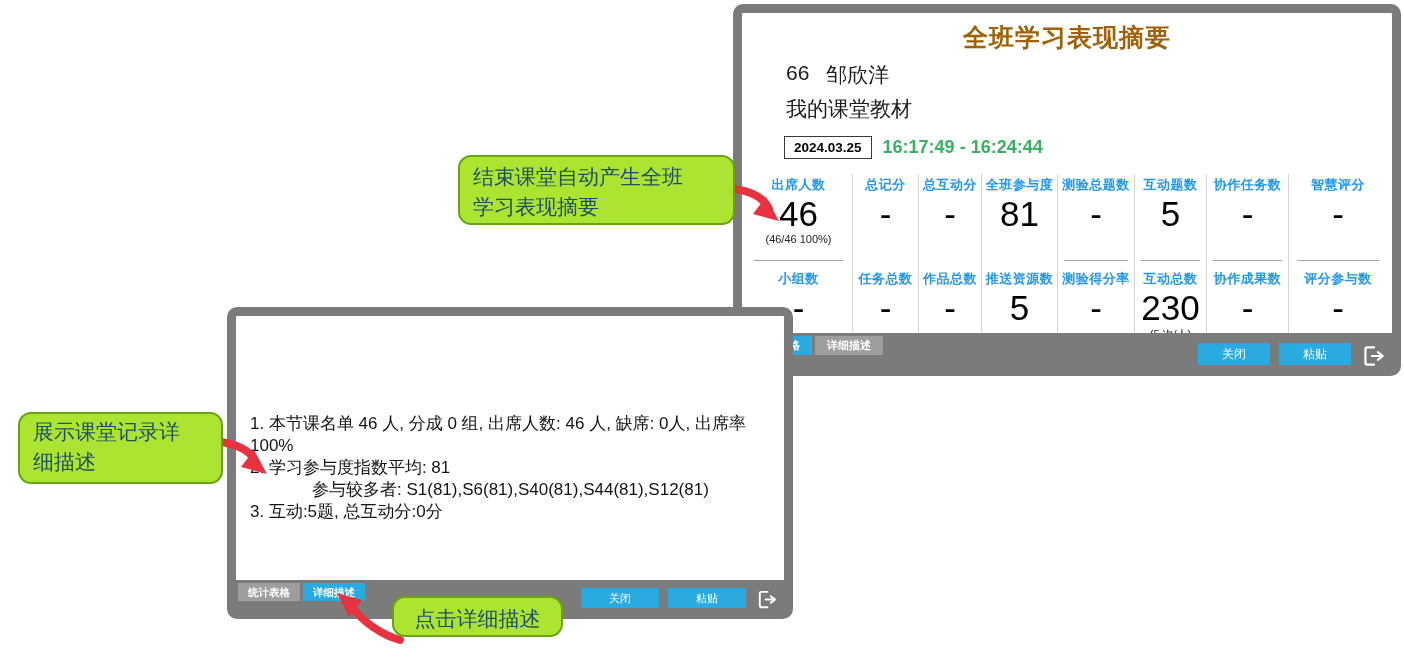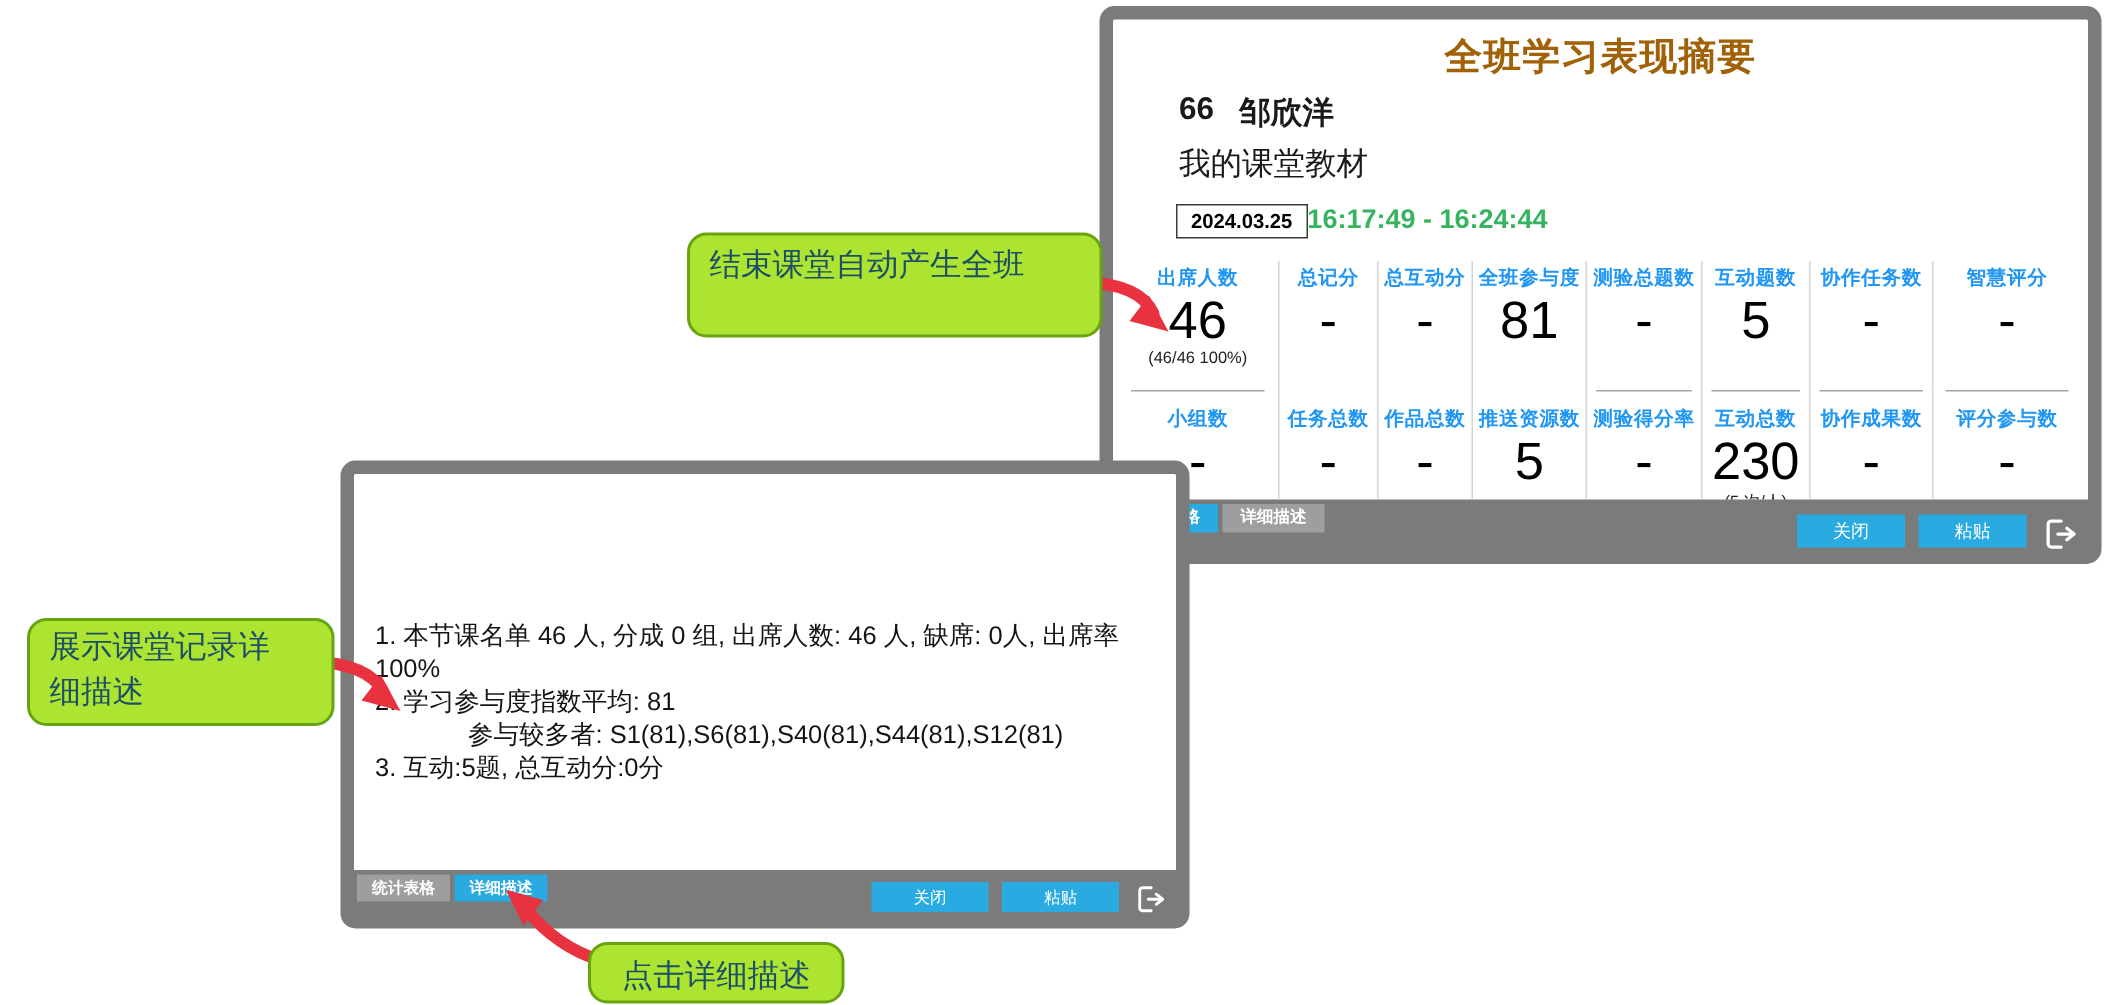--- a/index.html
+++ b/index.html
@@ -19,23 +19,23 @@
   .tab.inactive{background:#9e9e9e;}
   .btns-wrap{margin-left:auto;display:flex;align-items:flex-start;gap:9px;padding-right:7px;}
   .btn{width:72px;height:22px;background:#29abe2;color:#fff;font-size:12px;border:none;
        display:flex;align-items:center;justify-content:center;cursor:pointer;}
   .export-ic{display:flex;align-items:center;cursor:pointer;}
 
   
   #win-summary{left:733px;top:4px;width:668px;height:372px;z-index:1;}
   #win-summary .btns-wrap{padding-top:10px;}
   .sw-title{margin-top:8px;text-align:center;font-size:25px;font-weight:bold;color:#a16207;letter-spacing:1px;}
-  .sw-name-row{margin:7px 0 0 44px;font-size:21px;color:#1a1a1a;display:flex;gap:17px;font-weight:bold;}
+  .sw-name-row{margin:7px 0 0 44px;font-size:21px;color:#1a1a1a;display:flex;gap:17px;}
   .sw-subtitle{margin:6px 0 0 44px;font-size:21px;color:#1a1a1a;}
-  .sw-date-row{margin:13px 0 0 42px;display:flex;align-items:flex-start;}
+  .sw-date-row{margin:13px 0 0 42px;display:flex;align-items:center;gap:11px;}
   .date-chip{border:1.5px solid #3a3a3a;padding:3px 9px;font-size:13.5px;font-weight:bold;color:#000;}
   .time-range{font-size:18px;font-weight:bold;color:#35b35e;}
 
   .stats-grid{margin:15px 0 0 3px;width:642px;display:grid;
               grid-template-columns:107px 66px 63px 76px 77px 72px 82px 99px;}
   .scell{position:relative;text-align:center;padding-top:2px;box-sizing:border-box;}
   .scell.r1{min-height:87px;}
   .scell.r2{min-height:80px;padding-top:9px;}
   .scell.vl{border-left:1px solid #d4d4d4;}
   .s-label{font-size:13px;font-weight:bold;color:#2196f3;letter-spacing:.5px;}
@@ -50,21 +50,21 @@
   #win-detail .btn{width:78px;height:20px;font-size:11px;}
   #win-detail .btns-wrap{padding-top:8px;}
   .dw-text{position:absolute;left:14px;top:97px;width:538px;font-size:17px;line-height:22px;color:#141414;}
   .dw-line.indent{padding-left:62px;}
 
   
   .callout{position:absolute;box-sizing:border-box;background:#ade431;border:2.5px solid #68a412;
            border-radius:13px;color:#1d4f66;font-size:21px;line-height:1.42;padding:5px 13px;z-index:5;}
   #callout-summary{left:458px;top:155px;width:277px;height:70px;}
   #callout-detail{left:18px;top:412px;width:205px;height:72px;font-family:Liberation Mono, monospace;}
-  #callout-clicktab{left:392px;top:628px;width:171px;height:41px;text-align:center;padding-top:6px;}
+  #callout-clicktab{left:392px;top:596px;width:171px;height:41px;text-align:center;padding-top:6px;}
 
   #arrows{position:absolute;left:0;top:0;width:1404px;height:670px;z-index:4;pointer-events:none;}
 </style>
 </head>
 <body>
 
 <div id="canvas">
 
   <div class="win" id="win-summary">
     <div class="win-content">
@@ -213,20 +213,21 @@
       <polygon points="267,474 241,467 254,450" fill="#e8323f"></polygon>
     </g>
     <g>
       <path d="M400,640 C382,635 363,622 352,607" fill="none" stroke="#e8323f" stroke-width="8" stroke-linecap="round"></path>
       <polygon points="337,593 362,600 349,617" fill="#e8323f"></polygon>
     </g>
   </svg>
 
   <div class="callout" id="callout-summary">
     <div>结束课堂自动产生全班</div>
+    <div>学习表现摘要</div>
   </div>
   <div class="callout" id="callout-detail">
     <div>展示课堂记录详</div>
     <div>细描述</div>
   </div>
   <div class="callout" id="callout-clicktab">
     <div>点击详细描述</div>
   </div>
 
 </div>

